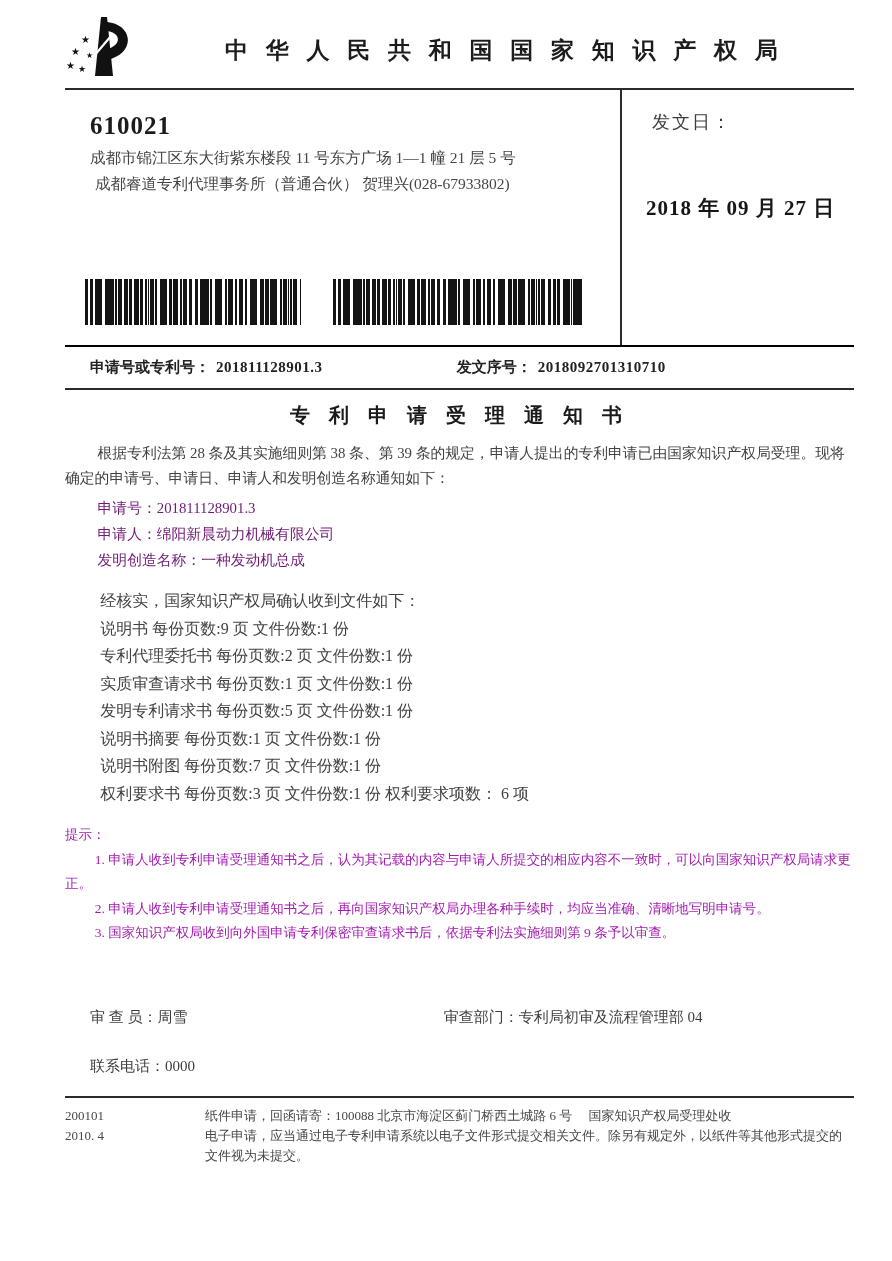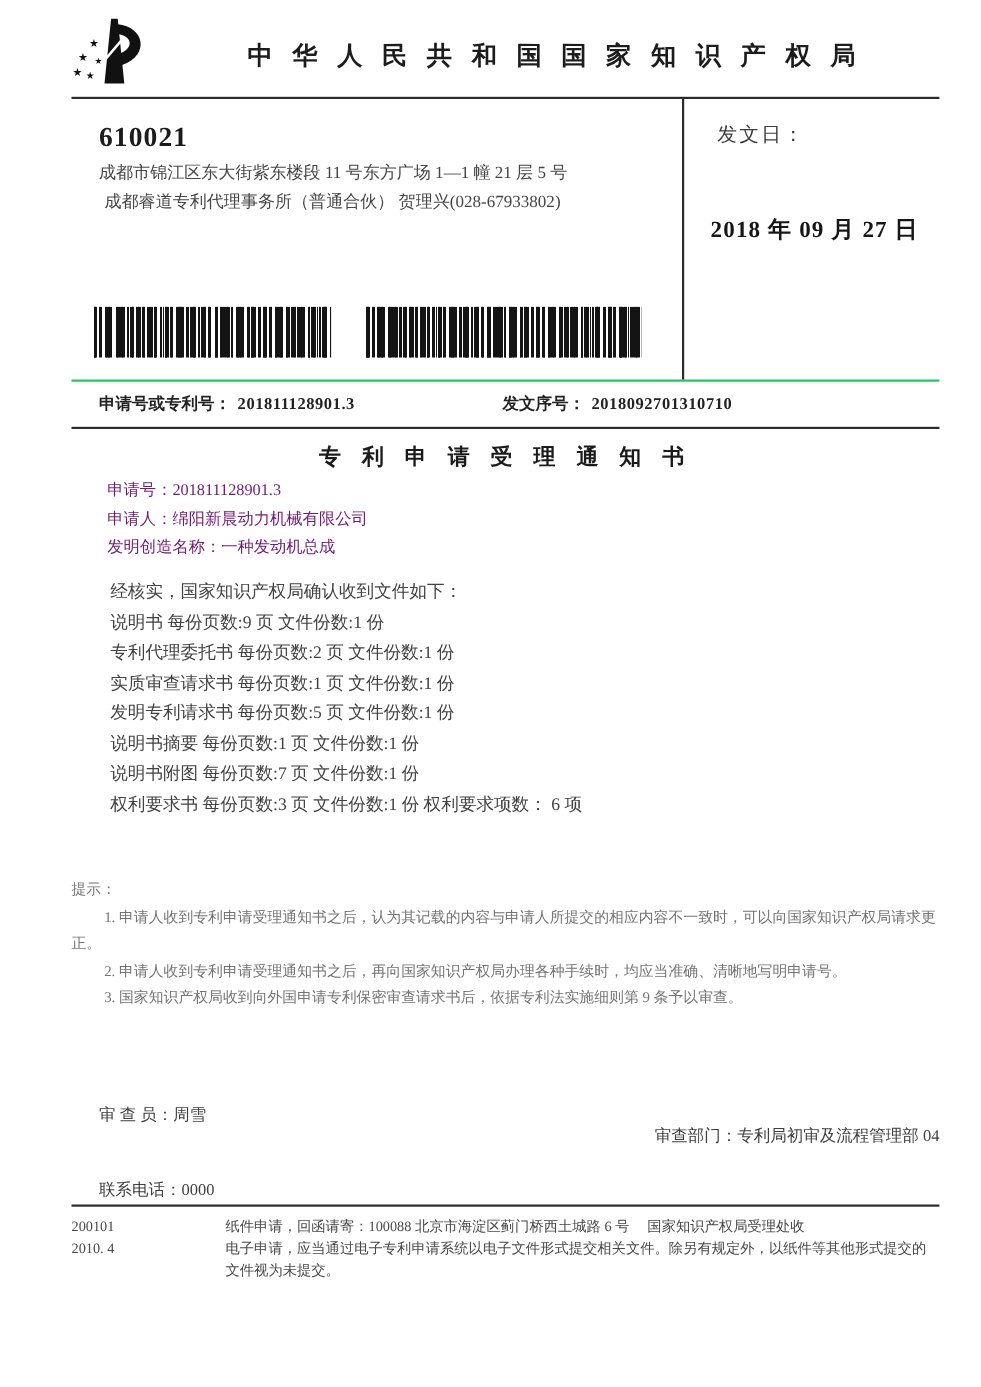--- a/index.html
+++ b/index.html
@@ -13,21 +13,21 @@
   
   .header{display:flex;align-items:center;height:76px;}
   .logo{width:80px;height:72px;flex:0 0 auto;}
   .office-name{
     font-size:23px;font-weight:bold;color:#1c1c1c;
     letter-spacing:6px;margin-left:80px;white-space:nowrap;
   }
   .top-rule{border:none;border-top:2px solid #2b2b2b;margin:0;}
 
   
-  .top-section{display:flex;min-height:255px;border-bottom:2px solid #22c55e;}
+  .top-section{display:flex;min-height:255px;border-bottom:2px solid #000000;}
   .recipient-col{flex:1;min-width:0;}
   .postal-code{font-size:25px;font-weight:bold;color:#1b1b1b;margin:22px 0 6px 25px;letter-spacing:1px;}
   .addr-line1{margin:4px 0 0 25px;font-size:15.5px;line-height:24px;color:#454545;}
   .addr-line2{margin:2px 0 0 30px;font-size:15.5px;line-height:24px;color:#454545;}
   .barcodes{display:flex;margin:83px 0 0 20px;}
   .barcode{
     height:46px;
     background-image:
       repeating-linear-gradient(90deg,#141414 0 2px,transparent 2px 5px),
       repeating-linear-gradient(90deg,#141414 0 3px,transparent 3px 11px),
@@ -54,29 +54,29 @@
     text-align:center;font-size:20px;font-weight:bold;color:#1b1b1b;
     letter-spacing:7px;margin-top:12px;white-space:nowrap;
   }
   .intro{font-size:14.8px;line-height:25px;text-indent:2.2em;margin:12px 0 0 0;color:#424242;}
   .detail-list{margin-top:4px;}
   .detail-line{font-size:14.8px;line-height:26px;text-indent:2.2em;color:#701a75;}
   .received-block{margin-top:14px;}
   .received-line{font-size:16px;line-height:27.5px;text-indent:2.2em;color:#424242;}
 
   
-  .tips{margin-top:52px;font-size:13.5px;line-height:24.5px;color:#737373;}
+  .tips{margin-top:16px;font-size:13.5px;line-height:24.5px;color:#a21caf;}
   .tips-label{text-indent:0;}
   .tip-item{text-indent:2.2em;}
 
   
-  .signoff-row{display:flex;margin-top:84px;font-size:15px;color:#3e3e3e;flex-direction:column;}
+  .signoff-row{display:flex;margin-top:62px;font-size:15px;color:#3e3e3e;}
   .signoff-left{width:48%;flex:0 0 auto;padding-left:25px;box-sizing:border-box;}
-  .signoff-right{flex:1;text-align:right;}
-  .phone-row{margin-top:30px;padding:0 0 4px 25px;font-size:15px;color:#3e3e3e;border-bottom:2px solid #2b2b2b;}
+  .signoff-right{flex:1;}
+  .phone-row{margin-top:30px;padding:0 0 20px 25px;font-size:15px;color:#3e3e3e;border-bottom:2px solid #2b2b2b;}
 
   
   .footer{display:flex;margin-top:8px;font-size:13px;line-height:20px;color:#474747;}
   .footer-codes{width:140px;flex:0 0 auto;}
   .footer-text{flex:1;}
 </style>
 </head>
 <body>
 
 <div class="page">
@@ -116,20 +116,21 @@
     <div class="ref-left">
       <span>申请号或专利号：</span><span class="ref-value">201811128901.3</span>
     </div>
     <div class="ref-right">
       <span>发文序号：</span><span class="ref-value">2018092701310710</span>
     </div>
   </div>
 
   <div class="notice-title">专 利 申 请 受 理 通 知 书</div>
 
+  <p class="intro">根据专利法第 28 条及其实施细则第 38 条、第 39 条的规定，申请人提出的专利申请已由国家知识产权局受理。现将确定的申请号、申请日、申请人和发明创造名称通知如下：</p>
 
   <div class="detail-list">
     <div class="detail-line">申请号：201811128901.3</div>
     <div class="detail-line">申请人：绵阳新晨动力机械有限公司</div>
     <div class="detail-line">发明创造名称：一种发动机总成</div>
   </div>
 
   <div class="received-block">
     <div class="received-line">经核实，国家知识产权局确认收到文件如下：</div>
     <div class="received-line">说明书 每份页数:9 页 文件份数:1 份</div>

